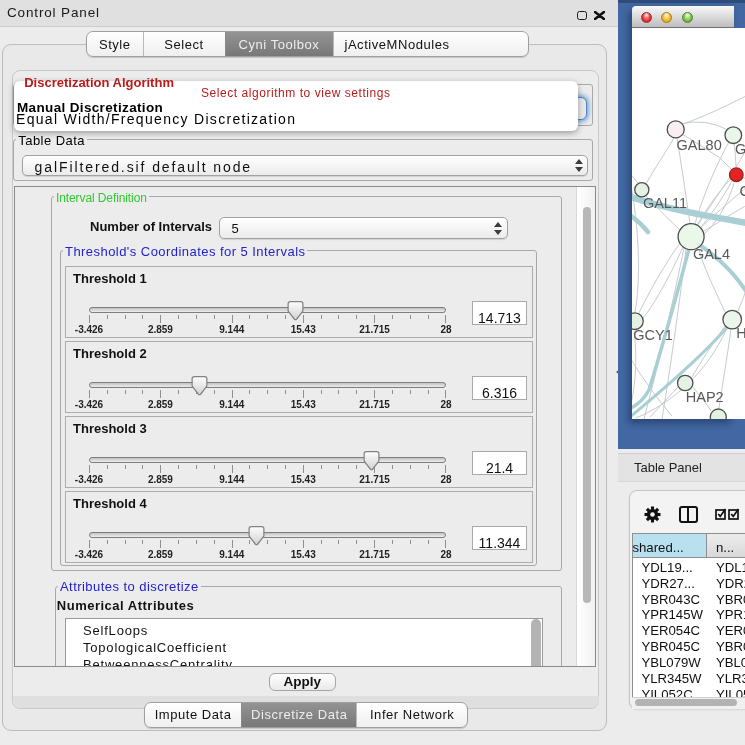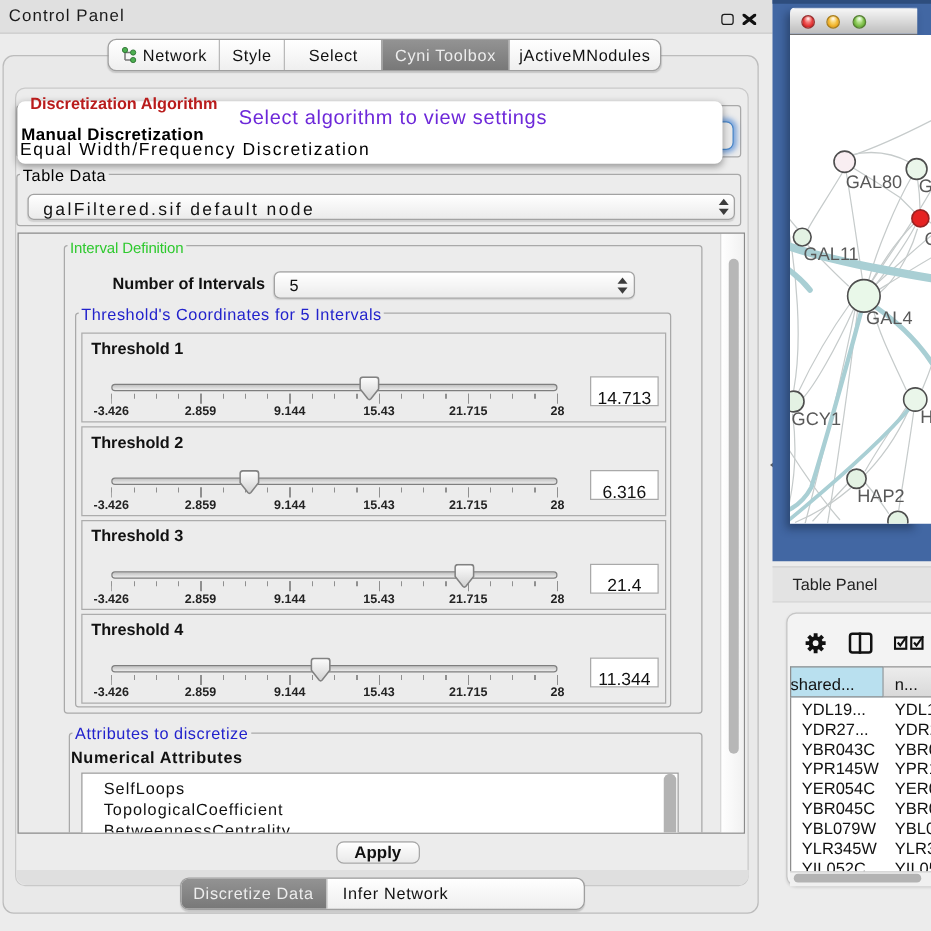--- a/index.html
+++ b/index.html
@@ -72,29 +72,20 @@
 <div class="abs" id="floatico"></div>
 <svg class="abs" style="left:594px;top:11px" width="11" height="9" viewBox="0 0 11 9">
   <path d="M1 1 L10 8 M10 1 L1 8" stroke="#111" stroke-width="2.6" stroke-linecap="round"></path>
 </svg>
 
 <div class="abs" id="outerpanel"></div>
 <div class="abs" id="subpanel"></div>
 <div class="abs" id="substrip"></div>
 
 <div class="abs tabgroup" id="toptabs">
-  <div class="seg" style="width:93px">
-    <svg width="14" height="14" viewBox="0 0 14 14" style="margin-right:4px">
-      <path d="M4 3 V11 M4 5 H10 M4 11 H10" stroke="#777" stroke-width="1.2" fill="none"></path>
-      <circle cx="4" cy="3" r="2.1" fill="#4caf50" stroke="#2d7031" stroke-width="0.7"></circle>
-      <circle cx="10.5" cy="5" r="2.1" fill="#4caf50" stroke="#2d7031" stroke-width="0.7"></circle>
-      <circle cx="10.5" cy="11" r="2.1" fill="#4caf50" stroke="#2d7031" stroke-width="0.7"></circle>
-    </svg>
-    Network
-  </div>
   <div class="seg" style="width:55.5px">Style</div>
   <div class="seg" style="width:82px">Select</div>
   <div class="seg dark" style="width:108px">Cyni Toolbox</div>
   <div class="seg" style="width:128px">jActiveMNodules</div>
 </div>
 
 <div class="abs fieldset" style="left:13.3px;top:84px;width:579.4px;height:42px;"></div>
 <div class="abs" style="left:560px;top:97px;width:27px;height:23px;border:1.5px solid #4a86c8;border-radius:6px;background:#e8e8e8;box-shadow:0 0 4px 2px rgba(70,130,210,0.65);"></div>
 
 <div class="abs fieldset" style="left:13.3px;top:139px;width:579.4px;height:42px;"></div>
@@ -225,27 +216,28 @@
   </div>
   <div class="abs" style="left:516px;top:432px;width:10px;height:68px;border-radius:5px;background:#b3b3b3;"></div>
 
   <div class="abs" style="left:561px;top:0;width:18.5px;height:479px;background:linear-gradient(to right,#ffffff,#f1f1f1);border-left:1px solid #d8d8d8;"></div>
   <div class="abs" style="left:568px;top:20.5px;width:8px;height:396px;border-radius:4.5px;background:#b7b7b7;"></div>
 </div>
 
 <div class="abs" style="left:268.5px;top:672.5px;width:67.5px;height:18px;border:1px solid #a6a6a6;border-radius:6px;background:linear-gradient(#ffffff,#e9e9e9);font-size:13.5px;font-weight:600;color:#111;text-align:center;line-height:16px;">Apply</div>
 
 <div class="abs tabgroup" id="bottabs">
+  <div class="seg" style="width:96.5px">Impute Data</div>
   <div class="seg dark" style="width:115.5px">Discretize Data</div>
   <div class="seg" style="width:111px">Infer Network</div>
 </div>
 
 <div class="abs" style="left:14px;top:81px;width:563.5px;height:50.3px;background:#ffffff;border-radius:6px;box-shadow:0 2px 6px rgba(0,0,0,0.35);"></div>
 <div class="abs" style="left:24.2px;top:75px;font-size:13px;font-weight:bold;color:#b91c1c;">Discretization Algorithm</div>
-<div class="abs" style="left:191px;top:85.5px;font-size:16px;letter-spacing:0.55px;color:#6d28d9;">Select algorithm to view settings</div>
+<div class="abs" style="left:201px;top:85.5px;font-size:12px;letter-spacing:0.55px;color:#b91c1c;">Select algorithm to view settings</div>
 <div class="abs" style="left:17px;top:99.5px;font-size:13.5px;letter-spacing:0.35px;font-weight:bold;color:#000;">Manual Discretization</div>
 <div class="abs" style="left:16px;top:111px;font-size:14px;letter-spacing:1.3px;color:#000;">Equal Width/Frequency Discretization</div>
 
 <div class="abs" style="left:615.5px;top:369px;width:0;height:0;border-right:4.5px solid #5a5a5a;border-top:3px solid transparent;border-bottom:3px solid transparent;"></div>
 
 <div class="abs" id="bluebg"></div>
 <div class="abs" style="left:618px;top:0;width:127px;height:3px;background:#2e4d7d;"></div>
 
 <div class="abs" id="netwin">
   <div class="abs" id="nettitle">

